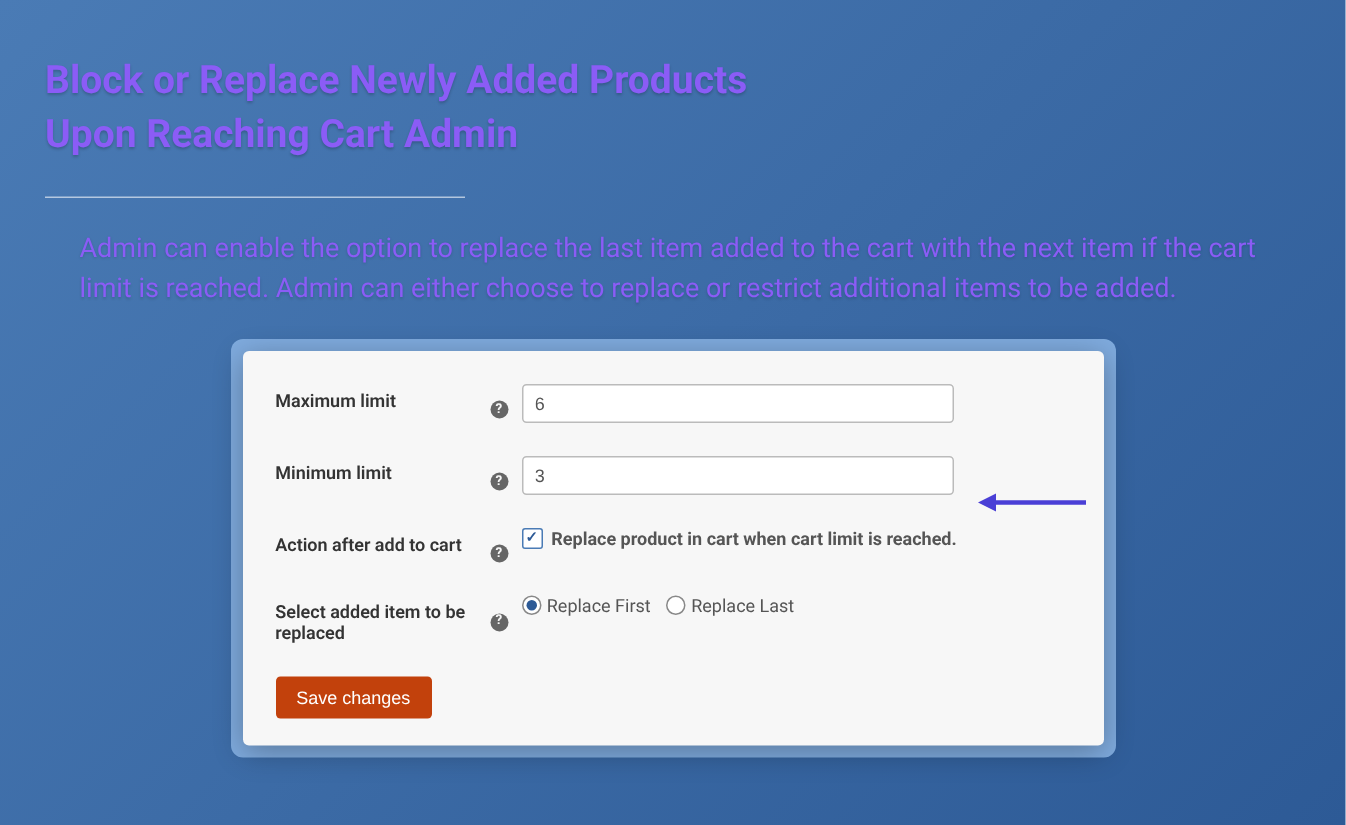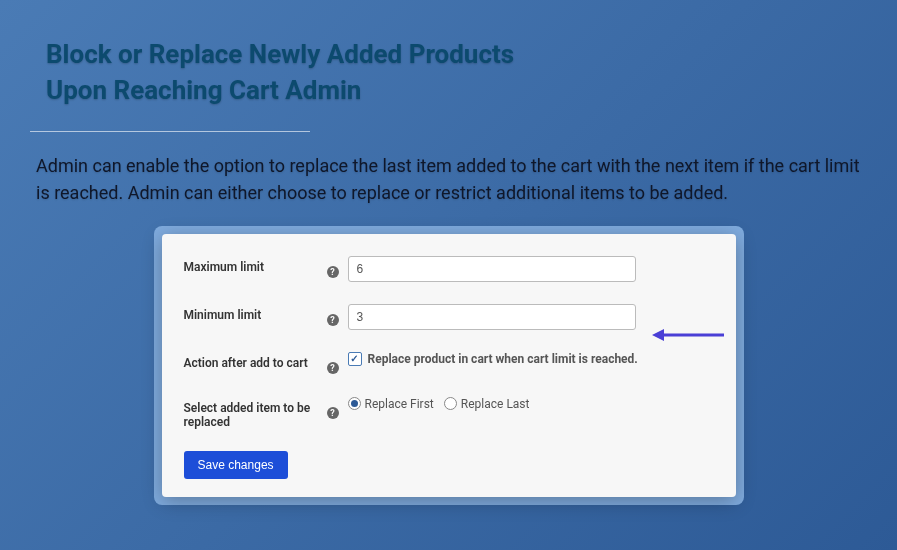--- a/index.html
+++ b/index.html
@@ -4,40 +4,41 @@
   <style>
     * { box-sizing: border-box; margin: 0; padding: 0; }
     body {
       width: 897px;
       height: 550px;
       background: linear-gradient(135deg, #4a7bb5 0%, #2d5a96 100%);
       font-family: -apple-system, BlinkMacSystemFont, "Segoe UI", Roboto, sans-serif;
       overflow: hidden;
     }
     .page-title {
-      color: #0c4a6e;
+      color: #8b5cf6;
       font-size: 26px;
       font-weight: 700;
-      padding: 36px 30px 0 46px;
+      padding: 36px 30px 0 30px;
       line-height: 1.4;
       text-shadow: 0 1px 2px rgba(0,0,0,0.2);
     }
     .divider {
       width: 280px;
       height: 1px;
       background: rgba(255,255,255,0.6);
       margin: 22px 0 0 30px;
     }
     .description {
-      color: #0f172a;
+      color: #8b5cf6;
       font-size: 18px;
       font-weight: 400;
       padding: 20px 30px 0 36px;
       line-height: 1.5;
       text-shadow: 0 1px 2px rgba(0,0,0,0.15);
+      margin-left: 17px;
     }
     .panel-wrap {
       background: #7fabde;
       border-radius: 8px;
       margin: 20px auto 15px auto;
       width: 590px;
       padding: 8px;
     }
     .panel {
       background: #f7f7f7;
@@ -133,21 +134,21 @@
       height: 7px;
       border-radius: 50%;
       background: #2d5a96;
     }
     .radio-label {
       font-size: 12px;
       color: #555;
       margin-right: 6px;
     }
     .save-btn {
-      background: #1d4ed8;
+      background: #c2410c;
       color: #fff;
       border: none;
       border-radius: 3px;
       padding: 7px 14px;
       font-size: 12px;
       cursor: pointer;
     }
     .arrow {
       position: absolute;
       top: 94px;

